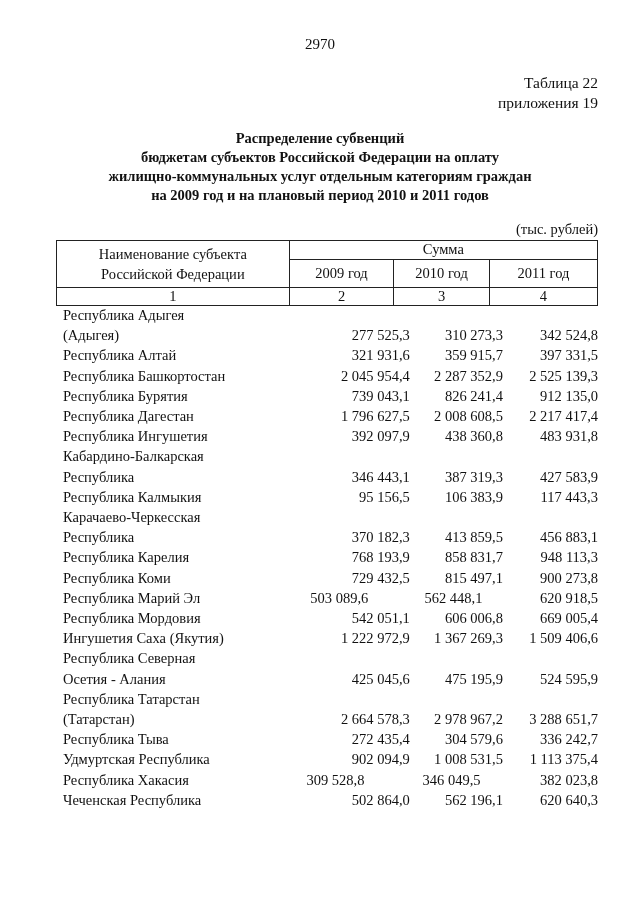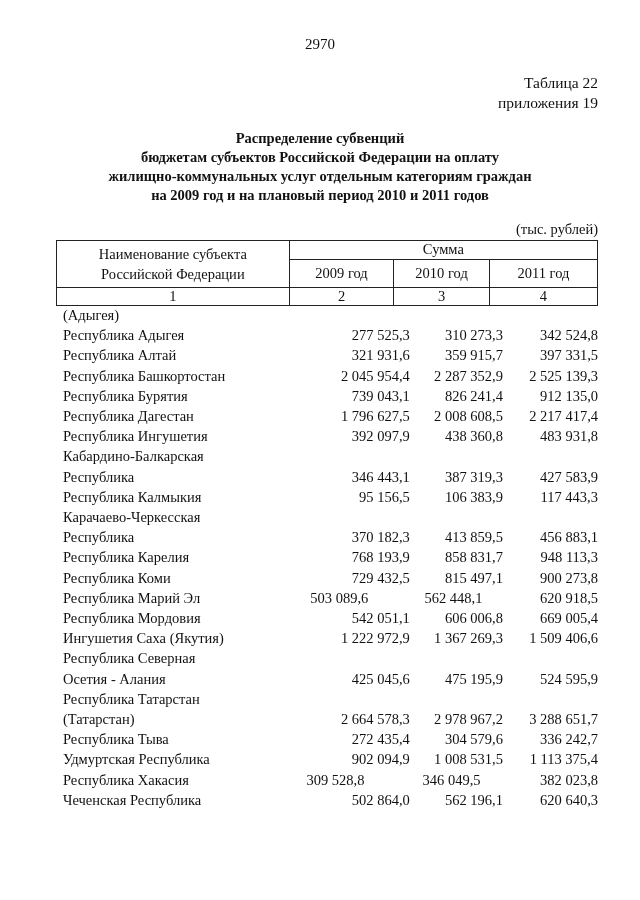--- a/index.html
+++ b/index.html
@@ -56,22 +56,22 @@
     <td>2</td>
     <td>3</td>
     <td>4</td>
   </tr>
 </tbody>
   </table>
 
 <div class="body" id="tbody">
     <div class="row" style="align-items: flex-end;">
       <div class="name">
+        <div>Республика Адыгея</div>
         <div>(Адыгея)</div>
-        <div>Республика Адыгея</div>
       </div>
       <div class="n-a">277 525,3</div>
       <div class="n-b">310 273,3</div>
       <div class="n-c">342 524,8</div>
     </div>
     <div class="row" style="align-items: flex-end;">
       <div class="name">
         <div>Республика Алтай</div>
       </div>
       <div class="n-a">321 931,6</div>

